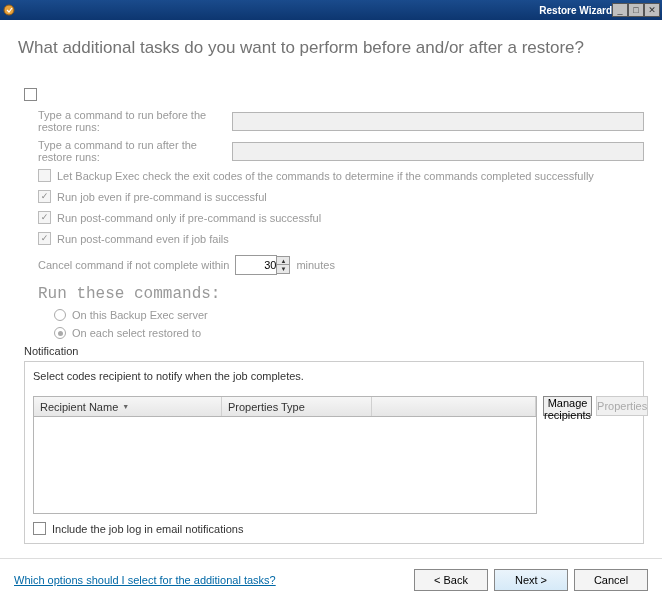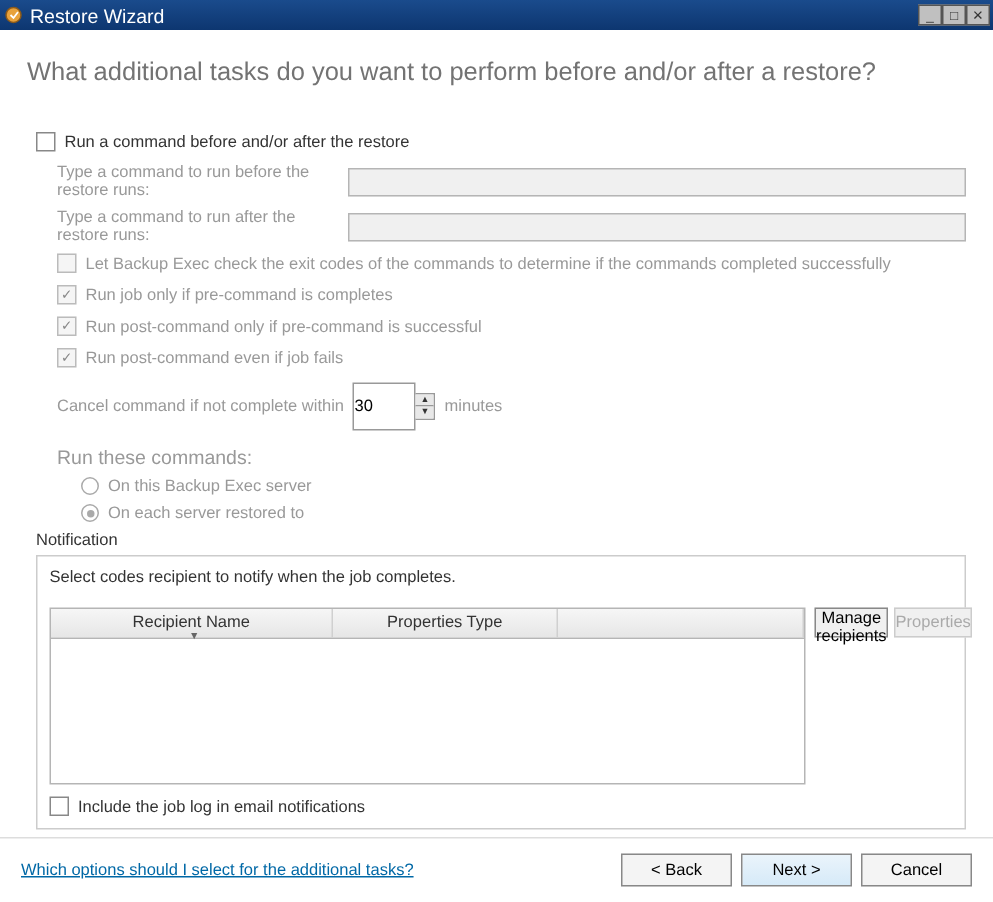--- a/index.html
+++ b/index.html
@@ -1,52 +1,52 @@
 <!DOCTYPE html>
 <html><head>
   <meta charset="utf-8">
   <style>
     * { box-sizing: border-box; margin: 0; padding: 0; font-family: Tahoma, Arial, sans-serif; }
     body { width: 662px; height: 601px; background: #fff; font-size: 11px; color: #333; }
     .titlebar { height: 20px; background: linear-gradient(#1a4b8c, #0d3670); display: flex; align-items: center; padding: 0 2px; }
     .titlebar-icon { width: 14px; height: 14px; margin-right: 4px; display: flex; align-items: center; justify-content: center; }
-    .titlebar-text { color: #fff; font-weight: normal; font-size: 13px; flex: 1; }
+    .titlebar-text { color: #fff; font-weight: bold; font-size: 10px; flex: 1; text-align: right; }
     .titlebar-btns { display: flex; gap: 0; }
     .titlebar-btn { width: 16px; height: 14px; background: #c0c0c0; border: 1px solid #555; display: flex; align-items: center; justify-content: center; font-size: 9px; cursor: pointer; }
     .content { padding: 18px 18px 0 18px; }
     .page-title { color: #737373; font-size: 17px; font-weight: normal; margin-bottom: 30px; }
     .section { padding-left: 6px; }
     .checkbox-row { display: flex; align-items: center; margin-bottom: 8px; }
     .checkbox { width: 13px; height: 13px; border: 1px solid #888; margin-right: 6px; background: #fff; display: flex; align-items: center; justify-content: center; }
     .checkbox.disabled { border-color: #bbb; background: #f5f5f5; }
     .checked-mark { font-size: 9px; color: #888; line-height: 1; }
     .label-text { font-size: 11px; }
     .label-text.disabled { color: #999; }
     .indented { padding-left: 14px; }
     .command-row { display: flex; align-items: center; margin-bottom: 6px; }
     .command-label { width: 194px; font-size: 11px; color: #999; }
     .command-input { flex: 1; max-width: 428px; height: 19px; border: 1px solid #b5b5b5; background: #f0f0f0; }
     .timeout-row { display: flex; align-items: center; margin-top: 10px; margin-bottom: 10px; }
     .timeout-label { font-size: 11px; color: #999; margin-right: 6px; }
     .spinner { display: flex; align-items: center; }
-    .spinner-input { width: 42px; height: 32px; border: 1px solid #999; text-align: left; font-size: 11px; background: #fff; }
+    .spinner-input { width: 42px; height: 20px; border: 1px solid #999; text-align: right; font-size: 11px; background: #fff; }
     .spinner-btns { display: flex; flex-direction: column; border: 1px solid #999; border-left: none; }
     .spinner-btn { width: 12px; height: 8px; background: #e8e8e8; font-size: 6px; text-align: center; line-height: 8px; cursor: pointer; }
     .spinner-btn:first-child { border-bottom: 1px solid #999; }
     .timeout-unit { margin-left: 6px; font-size: 11px; color: #999; }
-    .run-commands-label { font-size: 13px; color: #999; margin-bottom: 6px; }
+    .run-commands-label { font-size: 16px; color: #999; margin-bottom: 6px; font-family: Liberation Mono, monospace; }
     .radio-row { display: flex; align-items: center; margin-bottom: 6px; padding-left: 16px; }
     .radio { width: 12px; height: 12px; border: 1px solid #aaa; border-radius: 50%; margin-right: 6px; display: flex; align-items: center; justify-content: center; }
     .radio-dot { width: 5px; height: 5px; background: #aaa; border-radius: 50%; }
     .notification-box { border: 1px solid #ccc; padding: 8px 8px 8px 8px; margin-top: 0; }
     .notif-instruction { font-size: 11px; margin-bottom: 14px; }
     .notif-inner { display: flex; gap: 6px; }
     .table-container { flex: 1; border: 1px solid #b5b5b5; height: 118px; }
     .table-header { display: flex; background: linear-gradient(#f6f6f6,#e6e6e6); border-bottom: 1px solid #b5b5b5; height: 20px; }
-    .th { padding: 3px 6px; font-size: 11px; border-right: 1px solid #d0d0d0; display: flex; align-items: center; flex-direction: column; }
+    .th { padding: 3px 6px; font-size: 11px; border-right: 1px solid #d0d0d0; display: flex; align-items: center; }
     .th1 { width: 188px; }
     .th2 { width: 150px; }
     .th3 { flex: 1; }
     .sort-caret { margin-left: 4px; font-size: 7px; color: #666; }
     .table-body { background: #fff; height: 96px; }
     .side-btns { width: 92px; display: flex; flex-direction: row; gap: 4px; }
     .side-btn { height: 20px; border: 1px solid #888; background: #f0f0f0; font-size: 11px; cursor: pointer; }
     .side-btn.disabled { color: #aaa; border-color: #ccc; cursor: default; }
     .include-row { display: flex; align-items: center; margin-top: 8px; }
     .footer { position: absolute; bottom: 0; left: 0; right: 0; border-top: 1px solid #ddd; padding: 10px 14px; display: flex; align-items: center; }
@@ -76,42 +76,41 @@
   </div>
 </div>
 
 <div class="wrapper">
 <div class="content">
   <h1 class="page-title">What additional tasks do you want to perform before and/or after a restore?</h1>
 
   <div class="section">
     <div class="checkbox-row">
       <div class="checkbox"></div>
-      <span class="label-text">Run a command before and/or after the restore</span>
     </div>
 
     <div class="indented">
       <div class="command-row">
         <span class="command-label">Type a command to run before the restore runs:</span>
         <input class="command-input" type="text" disabled="" value="" style="">
       </div>
       <div class="command-row">
         <span class="command-label">Type a command to run after the restore runs:</span>
         <input class="command-input" type="text" disabled="" value="" style="">
       </div>
 
       <div class="checkbox-row">
         <div class="checkbox disabled"></div>
         <span class="label-text disabled">Let Backup Exec check the exit codes of the commands to determine if the commands completed successfully</span>
       </div>
       <div class="checkbox-row">
         <div class="checkbox disabled">
               <span class="checked-mark">✓</span>
             </div>
-        <span class="label-text disabled">Run job only if pre-command is completes</span>
+        <span class="label-text disabled">Run job even if pre-command is successful</span>
       </div>
       <div class="checkbox-row">
         <div class="checkbox disabled">
               <span class="checked-mark">✓</span>
             </div>
         <span class="label-text disabled">Run post-command only if pre-command is successful</span>
       </div>
       <div class="checkbox-row">
         <div class="checkbox disabled">
               <span class="checked-mark">✓</span>
@@ -133,21 +132,21 @@
 
       <div class="run-commands-label">Run these commands:</div>
       <div class="radio-row">
         <div class="radio"></div>
         <span class="label-text disabled">On this Backup Exec server</span>
       </div>
       <div class="radio-row">
         <div class="radio">
               <div class="radio-dot"></div>
             </div>
-        <span class="label-text disabled">On each server restored to</span>
+        <span class="label-text disabled">On each select restored to</span>
       </div>
     </div>
 
     <div class="section-title-row">
       <span class="section-label">Notification</span>
     </div>
     <div class="notification-box">
       <div class="notif-instruction">Select codes recipient to notify when the job completes.</div>
       <div class="notif-inner">
         <div class="table-container">

